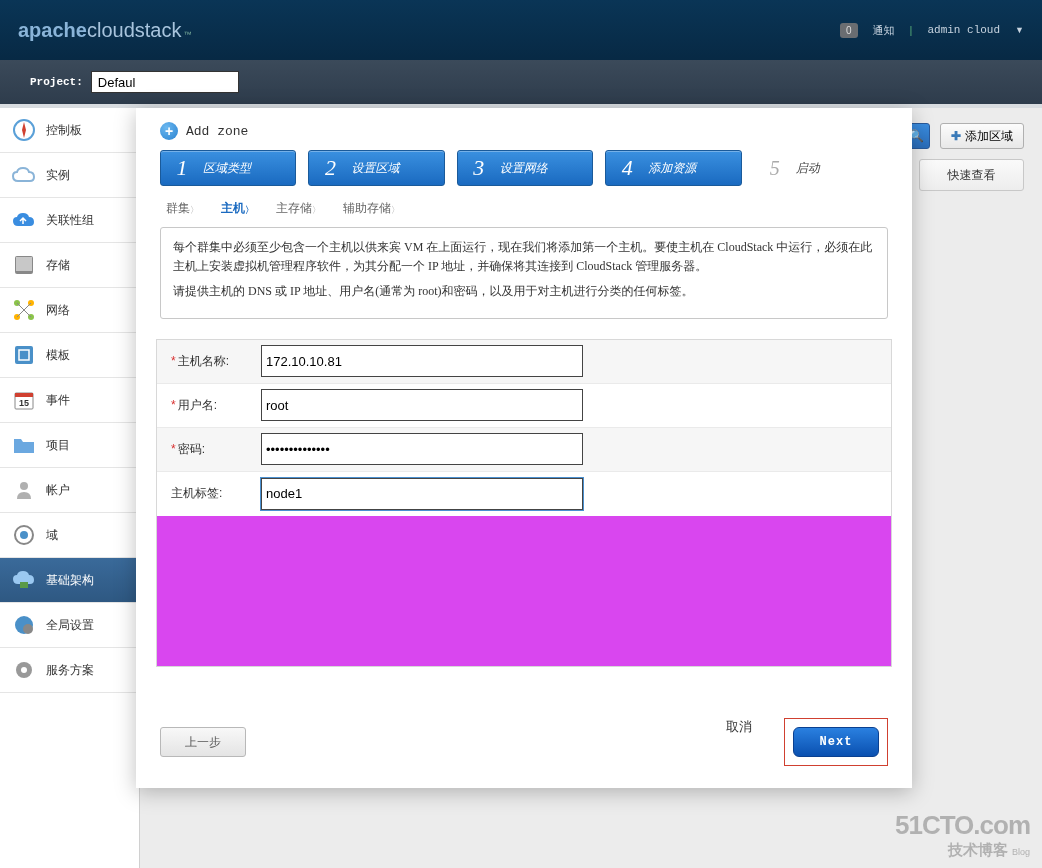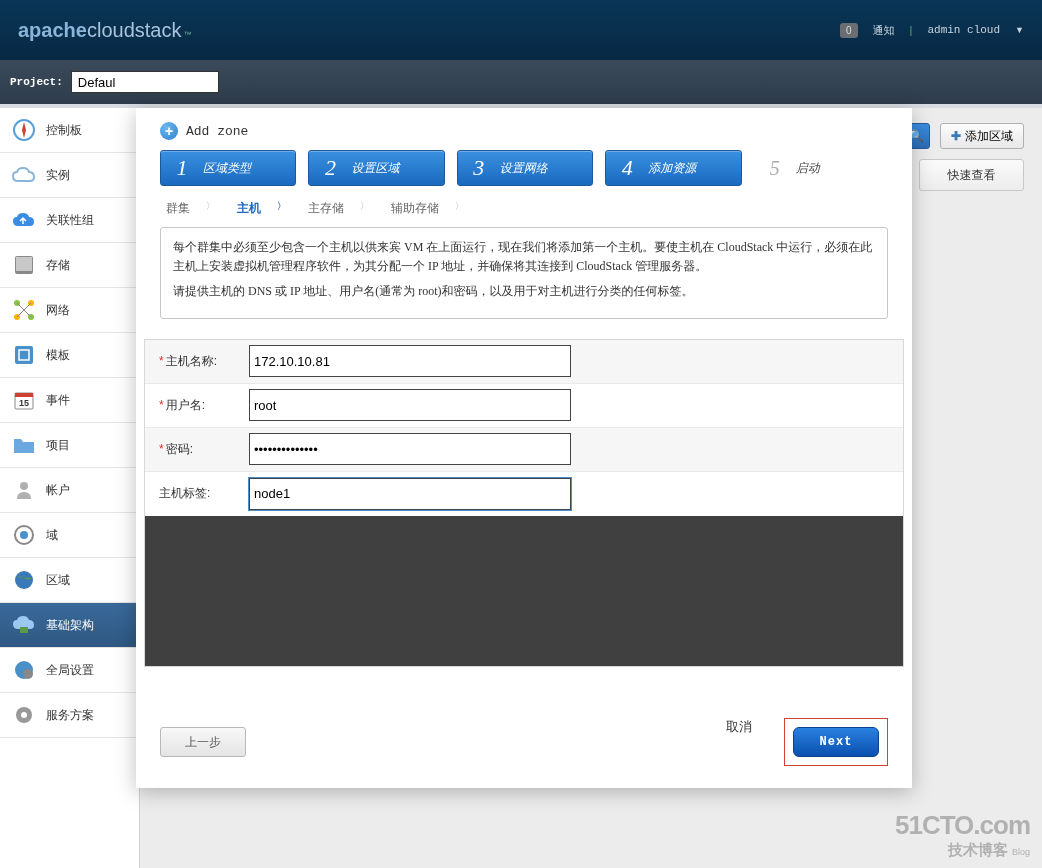--- a/index.html
+++ b/index.html
@@ -8,21 +8,21 @@
 .topbar { background: linear-gradient(#0a3556, #072944); height: 60px; display: flex; align-items: center; padding: 0 18px; color: #fff; }
 .logo { font-size: 20px; font-weight: 300; color: #9ab; display: flex; align-items: baseline; }
 .logo .apache { font-weight: bold; color: #8ab4d8; }
 .logo .cloud { color: #a8c4dd; font-weight: 300; }
 .logo .stack { color: #a8c4dd; font-weight: 300; }
 .logo .tm { font-size: 8px; color: #7a9; margin-left: 2px; vertical-align: top; }
 .top-right { margin-left: auto; display: flex; align-items: center; gap: 15px; color: #c8d4e0; font-size: 11px; }
 .notif-badge { background: #6a6d71; border-radius: 3px; padding: 2px 6px; font-size: 10px; color: #ddd; }
 .top-sep { color: #5a7; }
 
-.subhead { background: linear-gradient(#3b4a5a, #2e3c4c); height: 48px; display: flex; align-items: center; padding: 0 10px; border-bottom: 4px solid #d8dce0; }
+.subhead { background: linear-gradient(#3b4a5a, #2e3c4c); height: 48px; display: flex; align-items: center; padding: 0 30px; border-bottom: 4px solid #d8dce0; }
 .proj-label { color: #fff; font-family: "Courier New", monospace; font-size: 11px; margin-right: 8px; font-weight: bold; }
 .proj-select { background: #fff; border: 1px solid #333; width: 148px; height: 22px; padding: 2px 6px; font-size: 13px; }
 
 .main { display: flex; height: 760px; background: #ececec; }
 .sidebar { width: 140px; background: #fff; border-right: 1px solid #d0d0d0; }
 .nav-item { display: flex; align-items: center; height: 45px; padding: 0 10px; border-bottom: 1px solid #e5e5e5; cursor: pointer; }
 .nav-item.active { background: linear-gradient(#3a6a9a, #2e5882); color: #fff; }
 .nav-icon { width: 28px; height: 28px; margin-right: 8px; display: flex; align-items: center; justify-content: center; }
 .nav-label { font-size: 12px; color: #333; }
 .nav-item.active .nav-label { color: #fff; }
@@ -40,29 +40,29 @@
 
 .steps { display: flex; gap: 12px; padding: 0 24px 8px; align-items: center; }
 .step { flex: 1; height: 36px; background: linear-gradient(#3a90e0, #1a6ac0); border: 1px solid #1a5a9a; border-radius: 3px; display: flex; align-items: center; color: #fff; cursor: pointer; box-shadow: inset 0 1px 0 rgba(255,255,255,0.3); }
 .step-num { font-size: 22px; font-style: italic; width: 42px; text-align: center; font-family: Georgia, serif; }
 .step-label { font-size: 12px; font-style: italic; }
 .step.inactive { background: none; border: none; color: #999; box-shadow: none; cursor: default; }
 .step.inactive .step-num { color: #aaa; font-size: 20px; }
 .step.inactive .step-label { color: #444; }
 
 .tabs { display: flex; gap: 22px; padding: 6px 30px 4px; font-size: 12px; color: #666; }
-.tab-item { display: flex; align-items: flex-start; gap: 16px; cursor: pointer; }
+.tab-item { display: flex; align-items: flex-end; gap: 0; cursor: pointer; }
 .tab-item.active { color: #1a6ac0; font-weight: bold; }
 .chev { font-size: 9px; color: #aaa; }
 .tab-item.active .chev { color: #1a6ac0; }
 
 .info-box { margin: 6px 24px; border: 1px solid #c8c8c8; border-radius: 3px; padding: 10px 12px; font-size: 12px; line-height: 1.6; color: #333; font-family: "SimSun", serif; }
 .info-box p { margin-bottom: 6px; }
 
-.form-area { margin: 14px 8px; border: 1px solid #d8d8d8; background: #404040; }
+.form-area { margin: 14px 20px; border: 1px solid #d8d8d8; background: #d946ef; }
 .form-row { display: flex; align-items: center; height: 44px; border-bottom: 1px solid #eaeaea; padding: 0 14px; }
 .form-row:nth-child(odd) { background: #f6f6f6; }
 .form-label { width: 90px; font-size: 12px; color: #333; }
 .req { color: #d83030; margin-right: 2px; }
 .form-input { width: 322px; height: 20px; border: 1px solid #444; padding: 15px 4px; font-size: 13px; font-family: Arial, sans-serif; }
 .form-input.focused { outline: 1px solid #4a90d0; }
 .form-spacer { flex: 1; }
 
 .dlg-footer { margin-top: auto; padding: 14px 24px 22px; display: flex; align-items: center; }
 .btn-prev { width: 86px; height: 30px; background: linear-gradient(#f8f8f8, #e4e4e4); border: 1px solid #b8b8b8; border-radius: 3px; font-size: 12px; color: #555; cursor: pointer; }
@@ -187,29 +187,20 @@
         <span class="nav-label">帐户</span>
       </div>
     <div class="nav-item">
         <span class="nav-icon">
           <svg width="22" height="22" viewBox="0 0 22 22">
             <circle cx="11" cy="11" r="9" fill="none" stroke="#888" stroke-width="2"></circle>
             <circle cx="11" cy="11" r="4" fill="#4a90c8"></circle>
           </svg>
         </span>
         <span class="nav-label">域</span>
-      </div>
-    <div class="nav-item">
-        <span class="nav-icon">
-          <svg width="22" height="22" viewBox="0 0 22 22">
-            <circle cx="11" cy="11" r="9" fill="#3a7ab8"></circle>
-            <path d="M3 8 Q8 6 11 9 Q15 12 19 9" fill="#5a9a48" stroke="none"></path>
-          </svg>
-        </span>
-        <span class="nav-label">区域</span>
       </div>
     <div class="nav-item active">
         <span class="nav-icon">
           <svg width="26" height="20" viewBox="0 0 26 20">
             <path d="M7 14 Q2 14 2 9 Q2 5 6 5 Q7 1 12 1 Q17 1 18 5 Q23 5 23 10 Q23 14 19 14 Z" fill="#9ac8f0"></path>
             <rect x="9" y="12" width="8" height="6" fill="#5a9a48"></rect>
           </svg>
         </span>
         <span class="nav-label">基础架构</span>
       </div>

